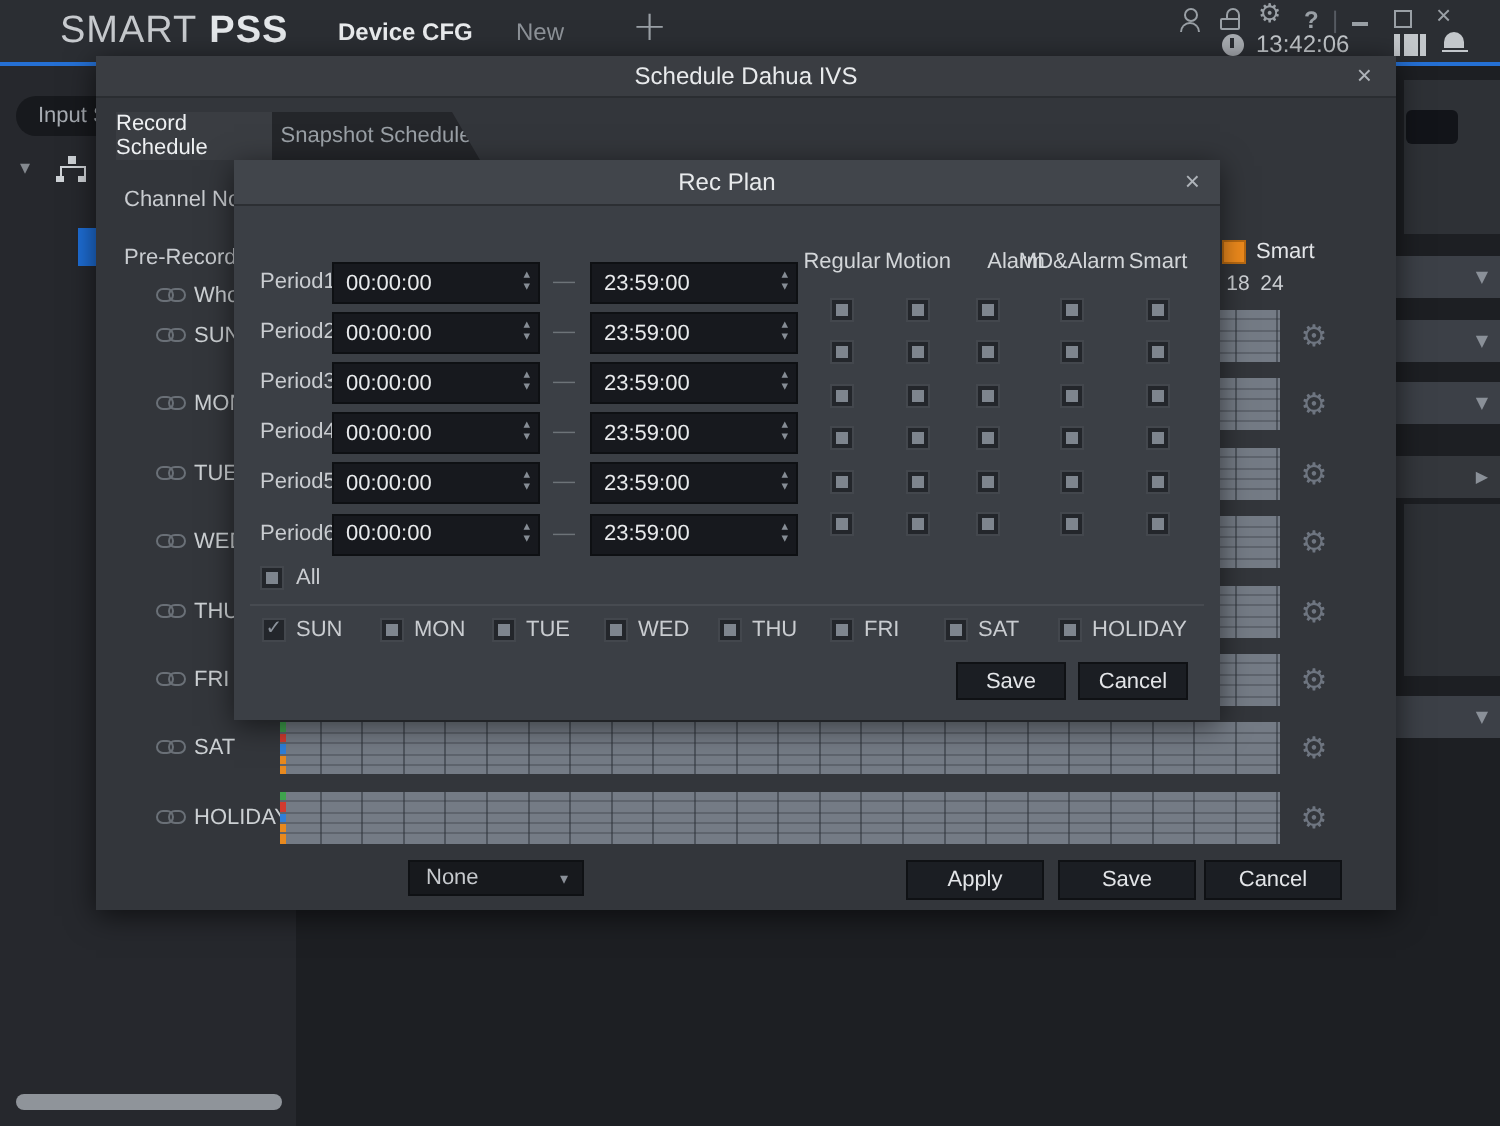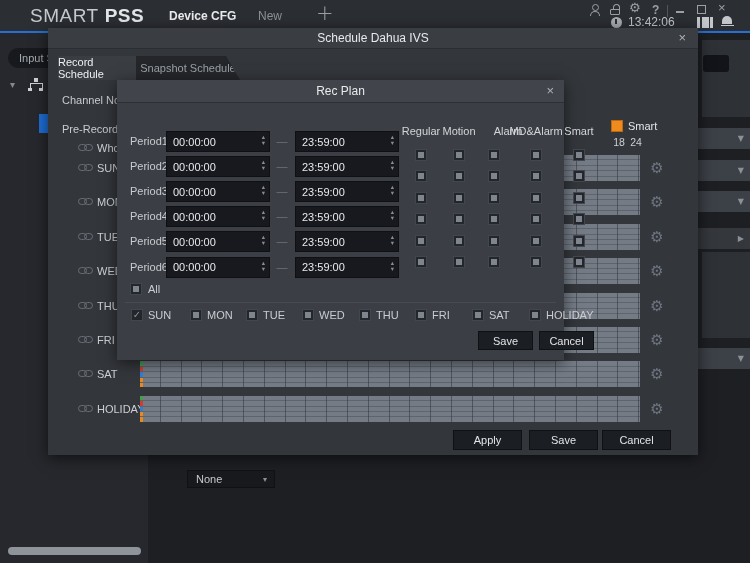--- a/index.html
+++ b/index.html
@@ -78,29 +78,29 @@
   .day-label{position:absolute;left:49px;top:7px;font-size:11px;color:#ccd0d3;white-space:nowrap;}
   .tl-bar{position:absolute;left:92px;top:0;width:500px;height:26px;background:#747b85;display:flex;flex-direction:column;}
   .tl-bar:after{content:"";position:absolute;inset:0;
         background:repeating-linear-gradient(to right,transparent 0 19.8px,rgba(42,47,54,.5) 19.8px 20.8px);}
   .strip{flex:1;border-bottom:1px solid #5e646d;position:relative;}
   .strip:last-child{border-bottom:none;}
   .strip:before{content:"";position:absolute;left:0;top:0;bottom:0;width:2.5px;background:var(--mk);z-index:1;}
   .gear{position:absolute;left:600px;top:4px;width:18px;text-align:center;font-size:15px;line-height:18px;color:#6e7580;}
 
   .copy-label{position:absolute;left:10px;top:406px;font-size:11px;color:#c9ccd0;}
-  .dd-none{position:absolute;left:139px;top:402px;width:88px;height:18px;background:#17191d;border:1px solid #0f1114;
-           color:#c6c9cd;display:flex;align-items:center;padding-left:8px;box-sizing:border-box;margin-top:40px;}
+  .dd-none{position:absolute;left:156px;top:402px;width:88px;height:18px;background:#17191d;border:1px solid #0f1114;
+           color:#c6c9cd;display:flex;align-items:center;padding-left:8px;box-sizing:border-box;}
   .dd-none .ar{position:absolute;right:7px;font-size:8px;color:#8a9098;}
   .btn{background:#1b1e23;border:1px solid #0f1114;color:#e3e5e8;font-size:11px;
        display:flex;align-items:center;justify-content:center;box-sizing:border-box;}
   .btn.b-bottom{position:absolute;top:402px;width:69px;height:20px;}
 
   
-  .modal{position:absolute;left:117px;top:80px;width:447px;height:280px;background:#3b3f45;z-index:20;
+  .modal{position:absolute;left:117px;top:80px;width:493px;height:280px;background:#3b3f45;z-index:20;
          box-shadow:0 3px 14px rgba(0,0,0,.55);font-size:11px;}
   .mdl-header{position:absolute;left:0;top:0;right:0;height:22px;background:#41454b;border-bottom:1px solid #2c2f33;}
   .mdl-title{position:absolute;left:0;right:0;top:4px;text-align:center;font-size:12px;color:#e8eaec;}
   .mdl-close{position:absolute;right:10px;top:3px;font-size:13px;color:#aeb3b9;}
   .col-head{position:absolute;top:45px;transform:translateX(-50%);font-size:11px;color:#d3d6d9;white-space:nowrap;}
   .period-row{position:absolute;left:0;right:0;height:21px;}
   .p-label{position:absolute;left:13px;top:4px;color:#c9ccd0;}
   .time-input{position:absolute;top:0;width:104px;height:21px;background:#17191e;border:1px solid #0e1013;
               box-sizing:border-box;color:#e8eaec;display:flex;align-items:center;padding-left:6px;}
   .time-input .spin{position:absolute;right:4px;top:2px;display:flex;flex-direction:column;line-height:6px;

